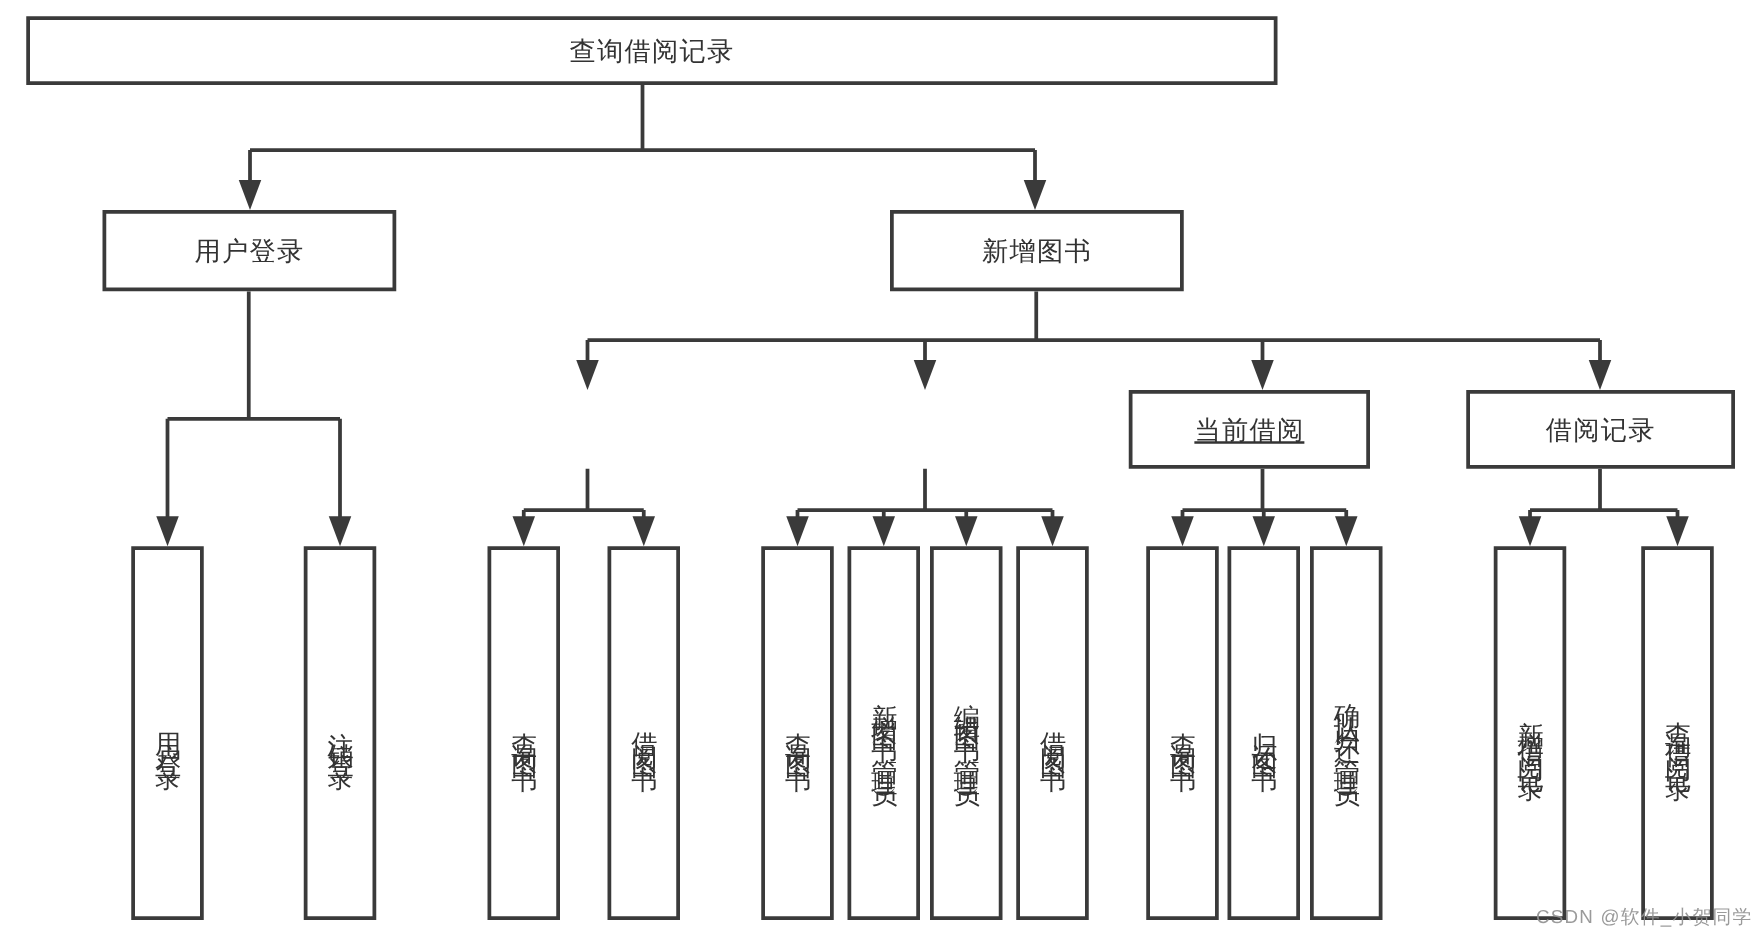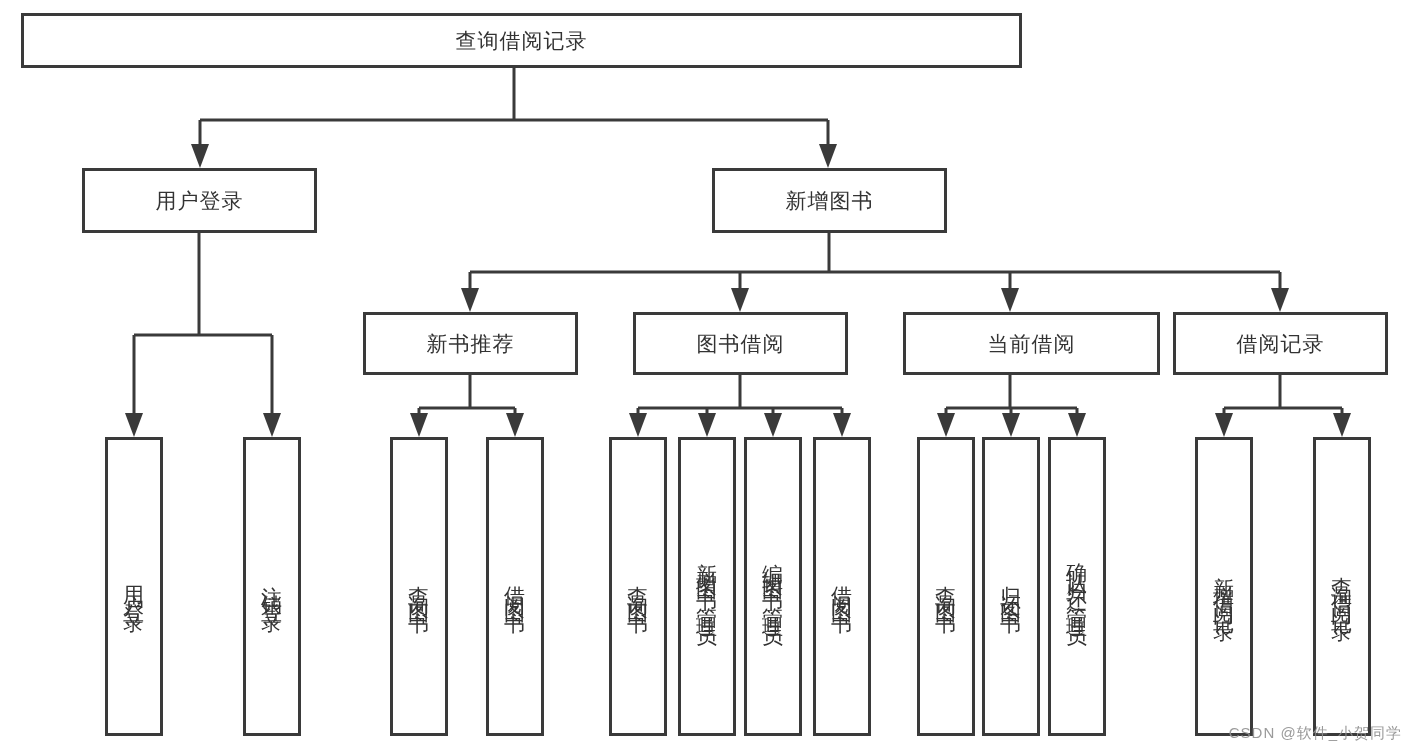--- a/index.html
+++ b/index.html
@@ -40,21 +40,21 @@
     white-space: nowrap;
   }
   
   #n-root   { left: 21px;  top: 13px;  width: 1001px; height: 55px; }
   
   #n-login  { left: 82px;  top: 168px; width: 235px; height: 65px; }
   #n-mgmt   { left: 712px; top: 168px; width: 235px; height: 65px; }
   
   #n-rec     { left: 363px;  top: 312px; width: 215px; height: 63px; }
   #n-borrow  { left: 633px;  top: 312px; width: 215px; height: 63px; }
-  #n-current { left: 903px;  top: 312px; width: 257px; height: 63px; }
+  #n-current { left: 903px;  top: 312px; width: 193px; height: 63px; text-decoration: underline; }
   #n-records { left: 1173px; top: 312px; width: 215px; height: 63px; }
   
   #n-a1 { left: 105px; }
   #n-a2 { left: 243px; }
   #n-b1 { left: 390px; }
   #n-b2 { left: 486px; }
   #n-c1 { left: 609px; }
   #n-c2 { left: 678px; }
   #n-c3 { left: 744px; }
   #n-c4 { left: 813px; }
@@ -135,22 +135,20 @@
       <polygon points="1215,413 1233,413 1224,437"></polygon>
       <polygon points="1333,413 1351,413 1342,437"></polygon>
     </g>
   </svg>
 
   <div class="node" id="n-root">查询借阅记录</div>
 
   <div class="node" id="n-login">用户登录</div>
   <div class="node" id="n-mgmt">新增图书</div>
 
-  <div class="node" id="n-rec">新书推荐</div>
-  <div class="node" id="n-borrow">图书借阅</div>
   <div class="node" id="n-current">当前借阅</div>
   <div class="node" id="n-records">借阅记录</div>
 
   <div class="vnode" id="n-a1">
     <span class="vtext">用户登录</span>
   </div>
   <div class="vnode" id="n-a2">
     <span class="vtext">注销登录</span>
   </div>
 

